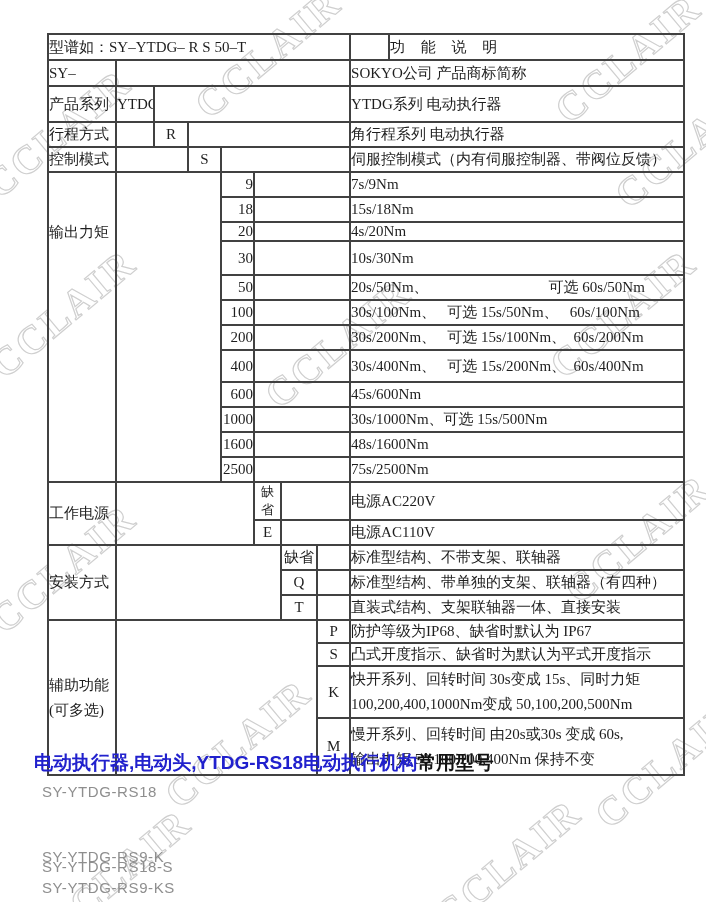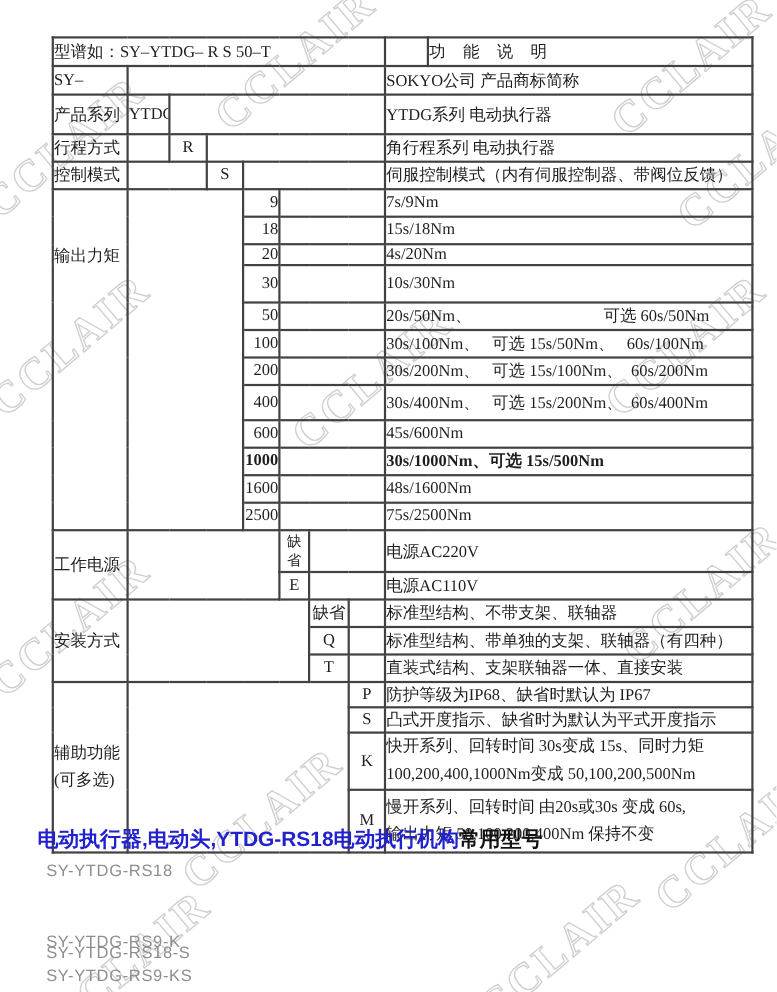--- a/index.html
+++ b/index.html
@@ -142,21 +142,21 @@
         <tr style="height: 32px;">
           <td class="num">400</td>
           <td colspan="3"></td>
           <td colspan="2" class="desc">30s/400Nm、   可选 15s/200Nm、  60s/400Nm</td>
         </tr>
         <tr style="height: 25px;">
           <td class="num">600</td>
           <td colspan="3"></td>
           <td colspan="2" class="desc">45s/600Nm</td>
         </tr>
-        <tr style="height: 25px; font-weight: bold;">
+        <tr style="height: 25px;">
           <td class="num">1000</td>
           <td colspan="3"></td>
           <td colspan="2" class="desc">30s/1000Nm、可选 15s/500Nm</td>
         </tr>
         <tr style="height: 25px;">
           <td class="num">1600</td>
           <td colspan="3"></td>
           <td colspan="2" class="desc">48s/1600Nm</td>
         </tr>
         <tr style="height: 25px;">

